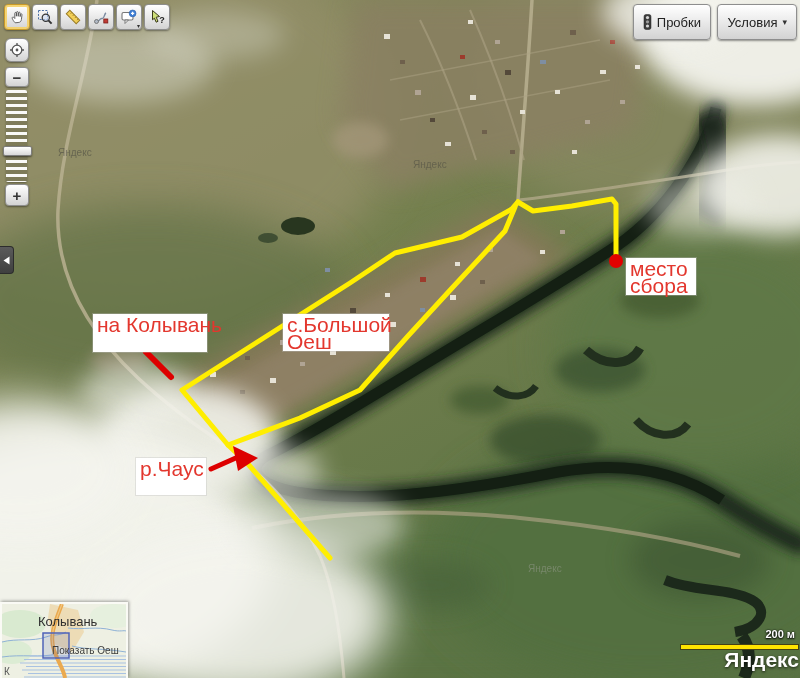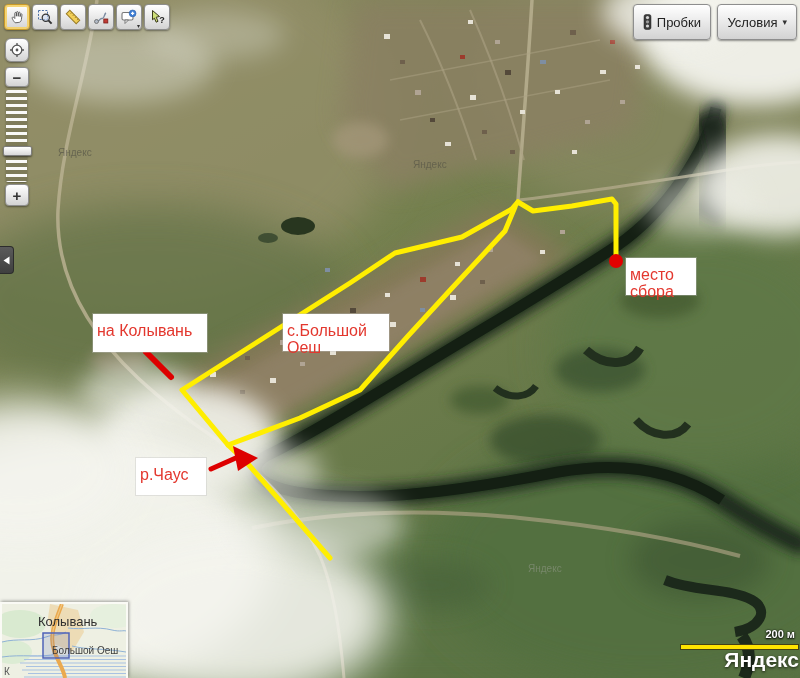--- a/index.html
+++ b/index.html
@@ -31,21 +31,21 @@
     border-radius:2px;box-shadow:0 1px 2px rgba(0,0,0,.35);}
   #zoom-handle{position:absolute;left:3px;top:146px;width:27px;height:8px;z-index:21;cursor:grab;
     background:linear-gradient(#ffffff,#d8d8d8);border:1px solid #7e7e7e;border-radius:2px;
     box-shadow:0 1px 2px rgba(0,0,0,.5);}
   #collapse-btn{position:absolute;left:0;top:246px;width:13px;height:26px;z-index:20;cursor:pointer;
     background:linear-gradient(#5a5a5a,#3f3f3f);border:1px solid #2c2c2c;border-left:none;
     border-radius:0 4px 4px 0;display:flex;align-items:center;justify-content:center;}
 
   
   .map-label{position:absolute;z-index:6;background:#ffffff;color:#e3372e;
-    font-size:16px;line-height:17px;padding:8px 4px;box-sizing:border-box;
+    font-size:21px;line-height:17px;padding:2px 4px;box-sizing:border-box;
     box-shadow:0 0 0 1px rgba(190,190,190,.35);}
   .map-label span{display:block;white-space:nowrap;}
 
   
   #minimap{position:absolute;left:0;top:602px;width:128px;height:76px;z-index:15;
     box-sizing:border-box;border:2px solid #fafaf5;border-bottom:none;
     box-shadow:1px -1px 3px rgba(0,0,0,.35);background:#bef264;cursor:pointer;}
   .mm-label{position:absolute;z-index:16;color:#2e2e2e;white-space:nowrap;pointer-events:none;}
 
   
@@ -320,21 +320,21 @@
           <line x1="24" y1="62.5" x2="124" y2="62.5"></line>
         <line x1="20" y1="66" x2="124" y2="66"></line>
           <line x1="26" y1="69.5" x2="124" y2="69.5"></line>
         <line x1="22" y1="73" x2="124" y2="73"></line>
       </g>
       <path d="M60,0 C53,18 47,32 52,46 C56,58 62,66 63,74" stroke="#eaa94f" stroke-width="4" fill="none"></path>
       <path d="M60,0 C53,18 47,32 52,46" stroke="#f2c883" stroke-width="1.2" fill="none"></path>
       <rect x="41" y="29" width="26" height="25" fill="rgba(70,90,180,.15)" stroke="#4f63b8" stroke-width="1.5"></rect>
     </svg>
     <div class="mm-label" style="left:36px;top:10px;font-size:13px">Колывань</div>
-    <div class="mm-label" style="left:50px;top:41px;font-size:10px;color:#3c3c3c">Большой Оеш</div>
+    <div class="mm-label" style="left:50px;top:41px;font-size:10px;color:#3c3c3c">Показать Оеш</div>
     <div class="mm-label" style="left:2px;top:62px;font-size:10px;color:#555">К</div>
   </div>
 
   <div id="scale-label">200 м</div>
   <div id="scale-bar"></div>
   <div id="yandex-logo">Яндекс</div>
 
 </div>
 
 </body></html>

